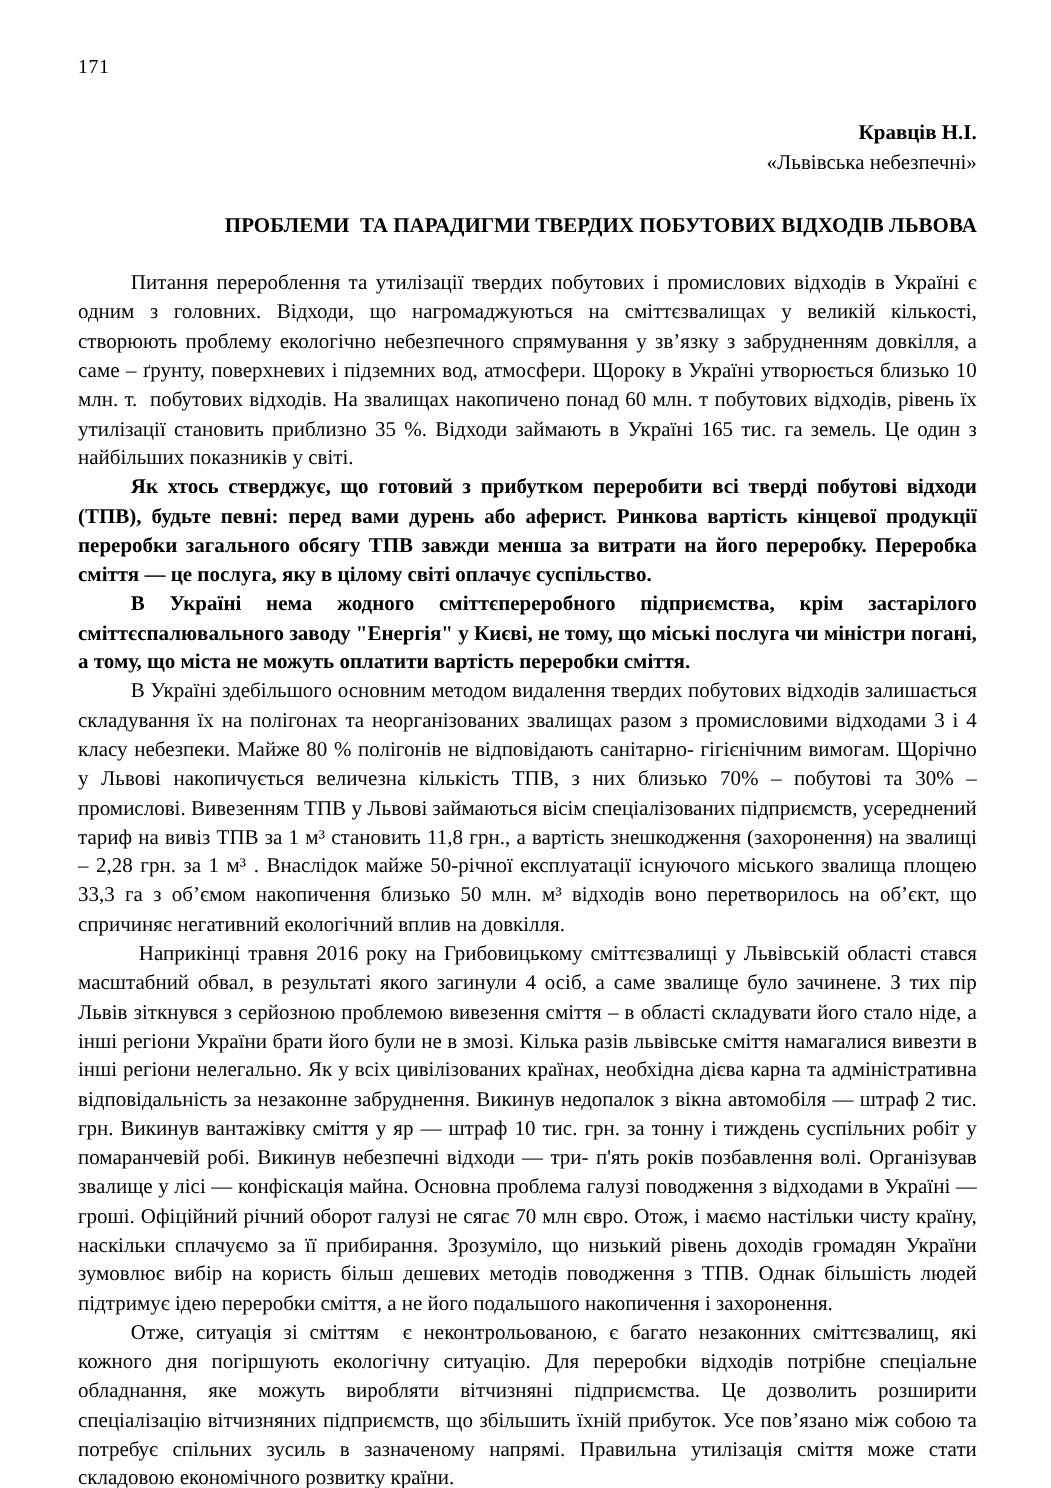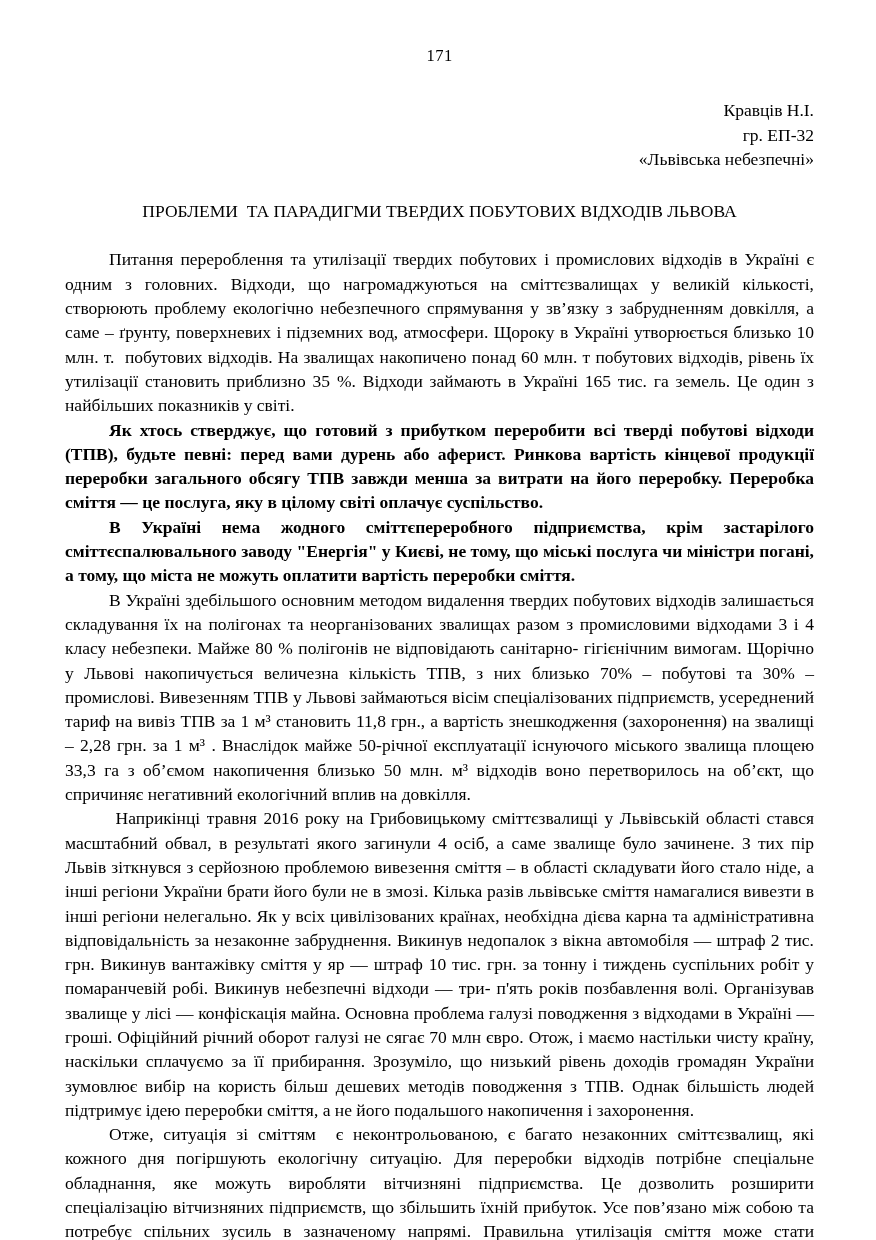--- a/index.html
+++ b/index.html
@@ -14,38 +14,37 @@
     margin: 0 auto;
     background: #ffffff;
     color: #000000;
     font-family: "Liberation Serif", "DejaVu Serif", serif;
     font-size: 17.5px;
     line-height: 24.3px;
     box-sizing: border-box;
     padding: 44px 62px 40px 65px;
   }
   .page-number {
-    text-align: center;
     font-size: 16.5px;
     letter-spacing: 0.5px;
     margin: 0 0 30px 0;
   }
   .author-block {
     text-align: right;
     margin: 0 0 28px 0;
   }
   .author-block div {
     margin: 0;
   }
   .author-name {
-    font-weight: normal;
+    font-weight: bold;
   }
   .article-title {
-    text-align: center;
-    font-weight: normal;
+    text-align: right;
+    font-weight: bold;
     font-size: 17.5px;
     margin: 0 0 24px 0;
     white-space: pre-wrap;
   }
   .body-text p {
     margin: 0;
     text-align: justify;
     text-indent: 44px;
     white-space: pre-wrap;
   }
@@ -56,21 +55,20 @@
 </style>
 </head>
 <body>
 
 <div class="page">
 
   <div class="page-number">171</div>
 
   <div class="author-block">
     <div class="author-name">Кравців Н.І.</div>
-    <div>гр.  ЕП-32</div>
     <div>«Львівська небезпечні»</div>
   </div>
 
   <h1 class="article-title">ПРОБЛЕМИ  ТА ПАРАДИГМИ ТВЕРДИХ ПОБУТОВИХ ВІДХОДІВ ЛЬВОВА</h1>
 
   <div class="body-text">
     <p>Питання перероблення та утилізації твердих побутових і промислових відходів в Україні є одним з головних. Відходи, що нагромаджуються на сміттєзвалищах у великій кількості, створюють проблему екологічно небезпечного спрямування у зв’язку з забрудненням довкілля, а саме – ґрунту, поверхневих і підземних вод, атмосфери. Щороку в Україні утворюється близько 10 млн. т.  побутових відходів. На звалищах накопичено понад 60 млн. т побутових відходів, рівень їх утилізації становить приблизно 35 %. Відходи займають в Україні 165 тис. га земель. Це один з найбільших показників у світі.</p>
     <p class="bold">Як хтось стверджує, що готовий з прибутком переробити всі тверді побутові відходи (ТПВ), будьте певні: перед вами дурень або аферист. Ринкова вартість кінцевої продукції переробки загального обсягу ТПВ завжди менша за витрати на його переробку. Переробка сміття — це послуга, яку в цілому світі оплачує суспільство.</p>
     <p class="bold">В Україні нема жодного сміттєпереробного підприємства, крім застарілого сміттєспалювального заводу "Енергія" у Києві, не тому, що міські послуга чи міністри погані, а тому, що міста не можуть оплатити вартість переробки сміття.</p>
     <p>В Україні здебільшого основним методом видалення твердих побутових відходів залишається складування їх на полігонах та неорганізованих звалищах разом з промисловими відходами 3 і 4 класу небезпеки. Майже 80 % полігонів не відповідають санітарно- гігієнічним вимогам. Щорічно у Львові накопичується величезна кількість ТПВ, з них близько 70% – побутові та 30% – промислові. Вивезенням ТПВ у Львові займаються вісім спеціалізованих підприємств, усереднений тариф на вивіз ТПВ за 1 м³ становить 11,8 грн., а вартість знешкодження (захоронення) на звалищі – 2,28 грн. за 1 м³ . Внаслідок майже 50-річної експлуатації існуючого міського звалища площею 33,3 га з об’ємом накопичення близько 50 млн. м³ відходів воно перетворилось на об’єкт, що спричиняє негативний екологічний вплив на довкілля.</p>

